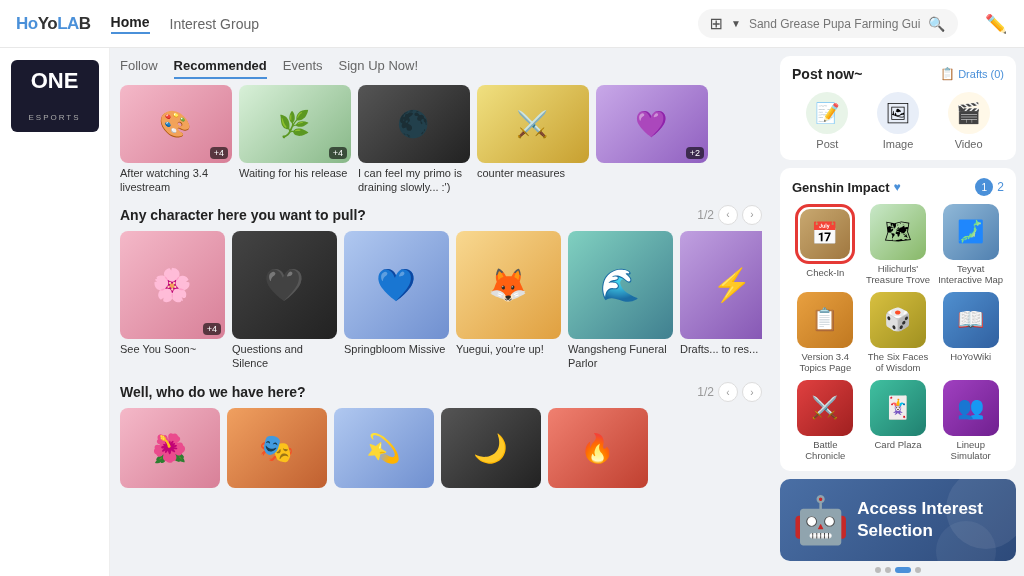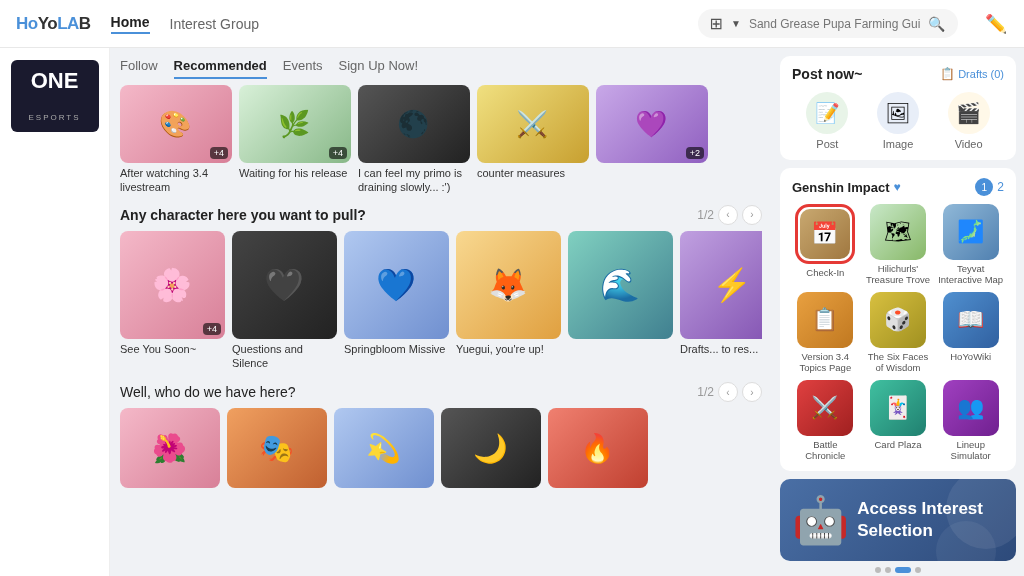--- a/index.html
+++ b/index.html
@@ -109,31 +109,32 @@
         <div style="flex-shrink:0;width:105px;cursor:pointer;">
           <div style="width:105px;height:108px;border-radius:8px;background:linear-gradient(135deg,#b0c8f0,#7090d0);display:flex;align-items:center;justify-content:center;font-size:32px;">💙</div>
           <div style="font-size:11px;color:#333;margin-top:3px;line-height:1.3;">Springbloom Missive</div>
         </div>
         <div style="flex-shrink:0;width:105px;cursor:pointer;">
           <div style="width:105px;height:108px;border-radius:8px;background:linear-gradient(135deg,#f8d890,#e0a040);display:flex;align-items:center;justify-content:center;font-size:32px;">🦊</div>
           <div style="font-size:11px;color:#333;margin-top:3px;line-height:1.3;">Yuegui, you're up!</div>
         </div>
         <div style="flex-shrink:0;width:105px;cursor:pointer;">
           <div style="width:105px;height:108px;border-radius:8px;background:linear-gradient(135deg,#80d0c0,#408090);display:flex;align-items:center;justify-content:center;font-size:32px;">🌊</div>
+          <div style="font-size:11px;color:#333;margin-top:3px;line-height:1.3;">Wangsheng Funeral Parlor</div>
         </div>
         <div style="flex-shrink:0;width:105px;cursor:pointer;">
           <div style="width:105px;height:108px;border-radius:8px;background:linear-gradient(135deg,#c0a0e0,#8050b0);display:flex;align-items:center;justify-content:center;font-size:32px;">⚡</div>
           <div style="font-size:11px;color:#333;margin-top:3px;line-height:1.3;">Drafts... to res...</div>
         </div>
       </div>
     </div>
 
     <div class="well-section">
       <div style="display:flex;align-items:center;justify-content:space-between;margin-bottom:6px;">
-        <span style="font-size:14px;font-weight:400;color:#222;">Well, who do we have here?</span>
+        <span style="font-size:14px;font-weight:700;color:#222;">Well, who do we have here?</span>
         <div style="display:flex;align-items:center;gap:4px;color:#999;font-size:12px;">
           <span>1/2</span>
           <div style="cursor:pointer;width:20px;height:20px;border-radius:50%;border:1px solid #ddd;background:#fff;display:flex;align-items:center;justify-content:center;font-size:10px;">‹</div>
           <div style="cursor:pointer;width:20px;height:20px;border-radius:50%;border:1px solid #ddd;background:#fff;display:flex;align-items:center;justify-content:center;font-size:10px;">›</div>
         </div>
       </div>
       <div style="display:flex;gap:7px;overflow:hidden;">
         <div style="flex-shrink:0;width:100px;height:80px;border-radius:8px;background:linear-gradient(135deg,#f4b8c8,#d88098);display:flex;align-items:center;justify-content:center;font-size:28px;cursor:pointer;">🌺</div>
         <div style="flex-shrink:0;width:100px;height:80px;border-radius:8px;background:linear-gradient(135deg,#f0a060,#c06030);display:flex;align-items:center;justify-content:center;font-size:28px;cursor:pointer;">🎭</div>
         <div style="flex-shrink:0;width:100px;height:80px;border-radius:8px;background:linear-gradient(135deg,#b0c8f0,#7090d0);display:flex;align-items:center;justify-content:center;font-size:28px;cursor:pointer;">💫</div>

